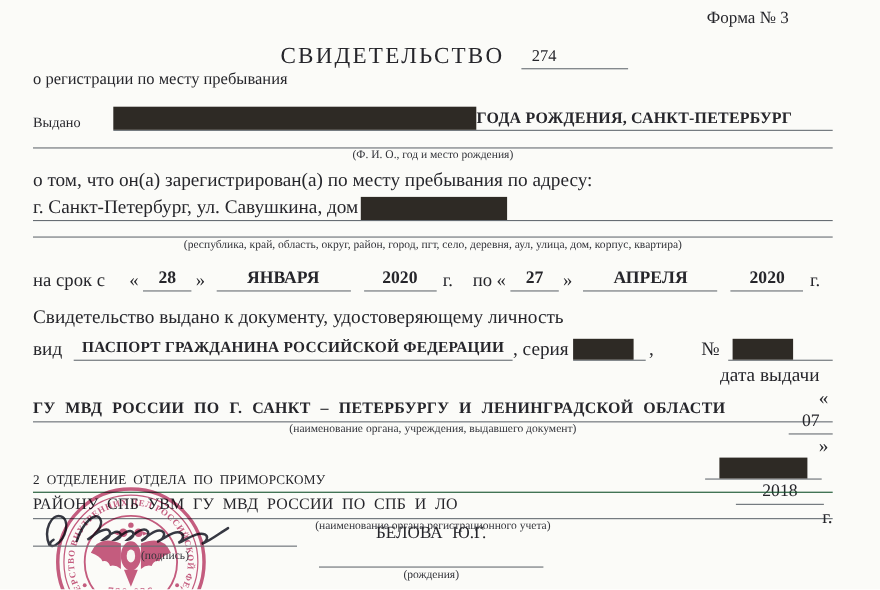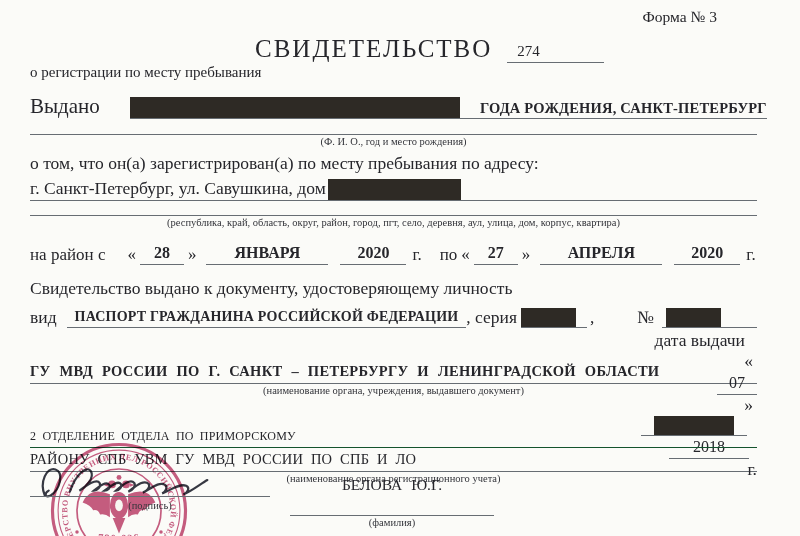--- a/index.html
+++ b/index.html
@@ -9,32 +9,32 @@
     color:#26262b;
     background:#ffffff;
   }
   .page{
     position:relative; width:800px; height:536px; overflow:hidden;
     background:#fbfbf8;
   }
   .content{ padding:0 43px 0 30px; }
   .form-no{ margin:8px 40px 0 0; text-align:right; font-size:15.5px; }
   .title-row{ display:flex; align-items:flex-end; margin-top:11px; height:26px; }
-  .title{ margin-left:225px; font-size:25px; letter-spacing:2px; white-space:nowrap; }
+  .title{ margin-left:225px; font-size:21px; letter-spacing:2px; white-space:nowrap; }
   .cert-num{ width:97px; margin-left:15px; border-bottom:1px solid #676d73;
              font-size:15px; padding-left:10px; line-height:21px; }
   .subtitle{ margin-top:1px; margin-right:67px; text-align:left; font-size:15px; }
 
   .row{ display:flex; align-items:flex-end; }
   .u{ border-bottom:1px solid #676d73; }
   .redact{ background:#2e2a25; height:21px; display:inline-block; }
 
   .issued-row{ margin-top:13px; height:25px; }
-  .issued-label{ font-size:21px; padding-right:30px; }
-  .issued-field{ flex:1; display:flex; align-items:flex-end; gap:20px; }
+  .issued-label{ font-size:13px; padding-right:30px; }
+  .issued-field{ flex:1; display:flex; align-items:flex-end; gap:0; }
   .redact-name{ width:330px; }
   .issued-suffix{ font-weight:bold; font-size:14.5px; line-height:20px; white-space:nowrap; letter-spacing:.2px; }
 
   .rule{ border-bottom:1px solid #676d73; height:16px; }
   .caption{ font-size:10.5px; text-align:center; color:#33343a; margin-top:1px; line-height:12px; }
 
   .statement{ font-size:17.5px; margin-top:4px; line-height:22px; }
 
   .address-row{ height:25px; margin-top:2px; }
   .address-text{ font-size:17.5px; white-space:nowrap; line-height:23px; }
@@ -115,21 +115,21 @@
     <div class="row address-row u">
       <span class="address-text">г. Санкт-Петербург, ул. Савушкина, дом</span>
       <span class="address-fill">
         <span class="redact redact-house"></span>
       </span>
     </div>
     <div class="rule addr-rule"></div>
     <div class="caption">(республика, край, область, округ, район, город, пгт, село, деревня, аул, улица, дом, корпус, квартира)</div>
 
     <div class="row period-row">
-      <span>на район с</span>
+      <span>на срок с</span>
       <span class="q gap-l">«</span>
       <span class="fld u w-day">28</span>
       <span class="q">»</span>
       <span class="fld u w-mon">ЯНВАРЯ</span>
       <span class="fld u w-yr">2020</span>
       <span>г.</span>
       <span class="gap-l">по</span>
       <span class="q">«</span>
       <span class="fld u w-day">27</span>
       <span class="q">»</span>
@@ -220,15 +220,15 @@
              C118,33 127,25 133,29 C136,31 134,36 130,38
              C138,35 148,27 155,30 C159,32 157,37 152,39
              C160,36 170,28 177,24" fill="none" stroke="#373944" stroke-width="2.3" stroke-linecap="round"></path>
   </svg>
 
   <div class="sig-line"></div>
   <div class="caption sig-caption">(подпись)</div>
 
   <div class="surname-block">
     <div class="surname">БЕЛОВА Ю.Г.</div>
-    <div class="caption">(фамилия)</div>
+    <div class="caption">(рождения)</div>
   </div>
 </div>
 
 </body></html>

